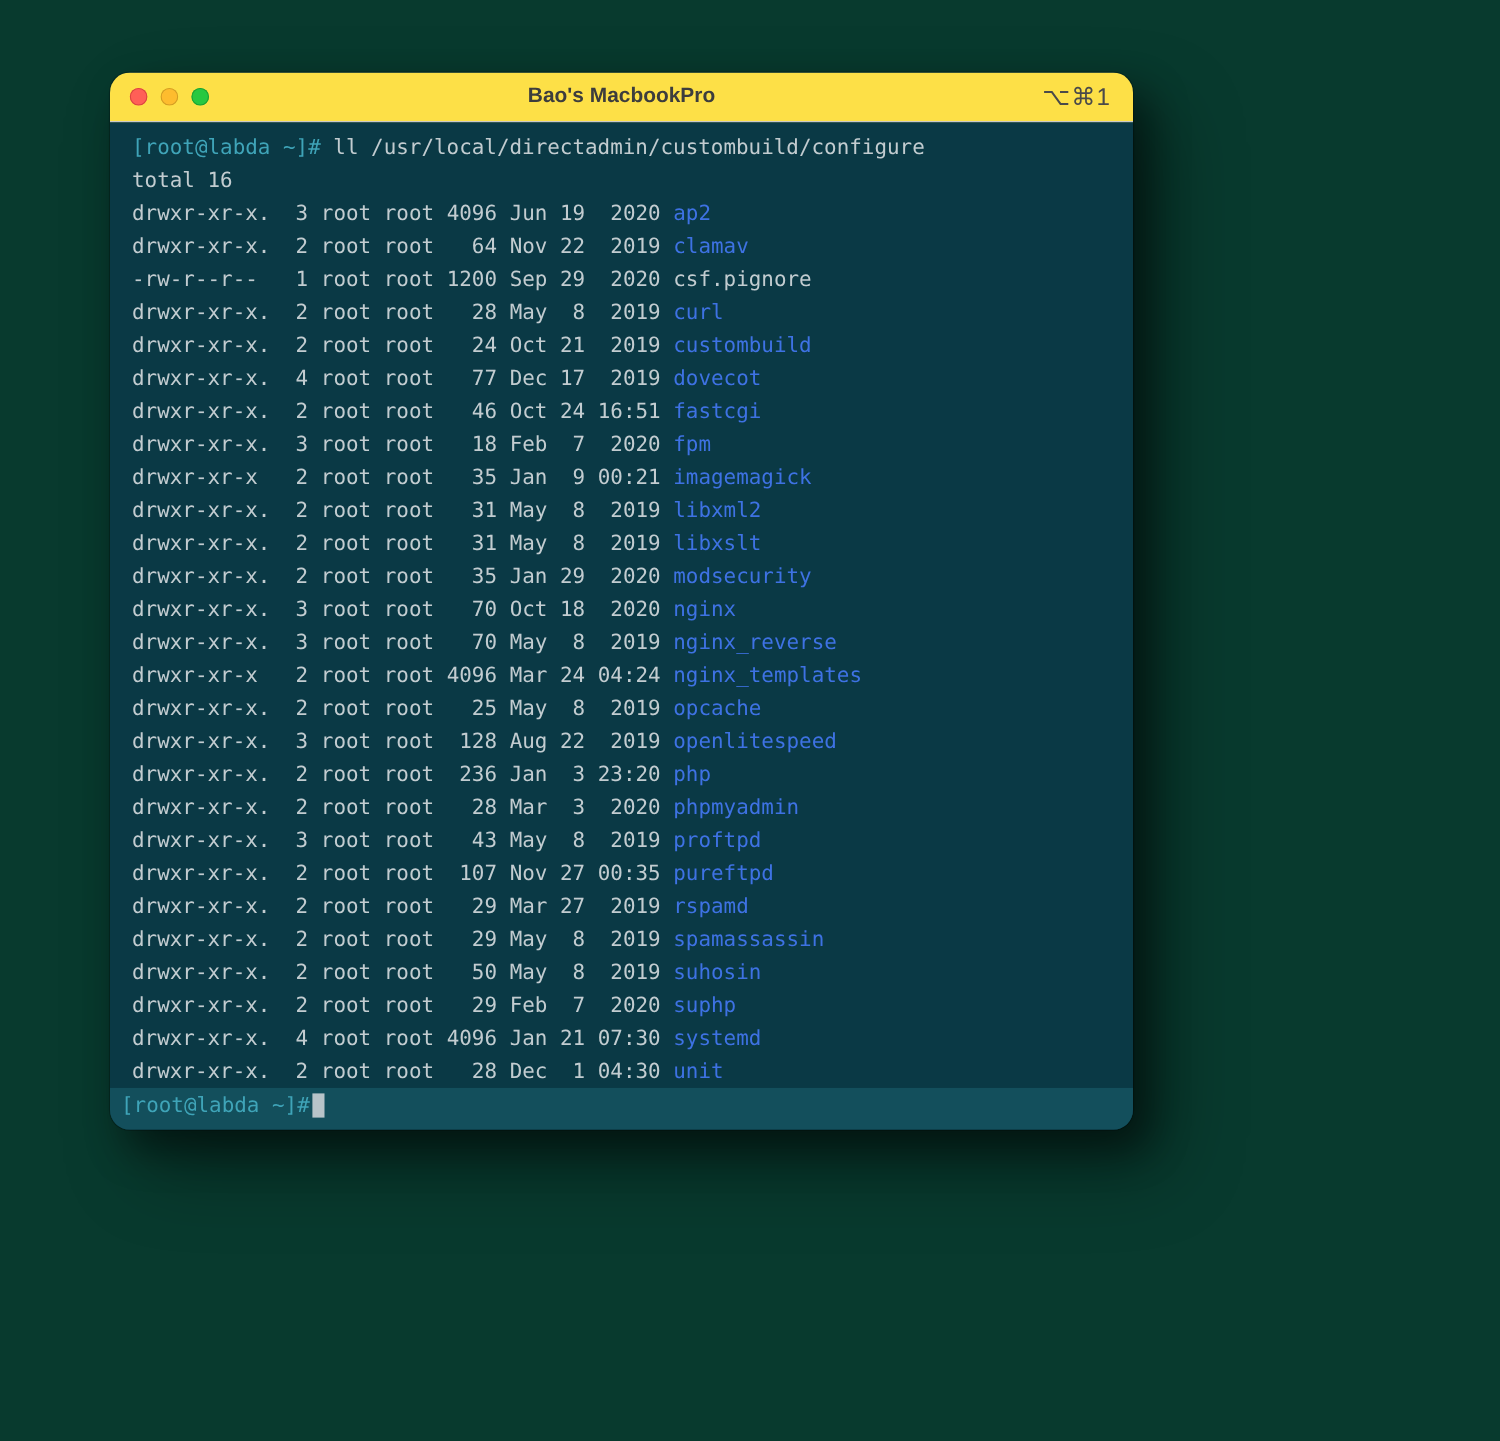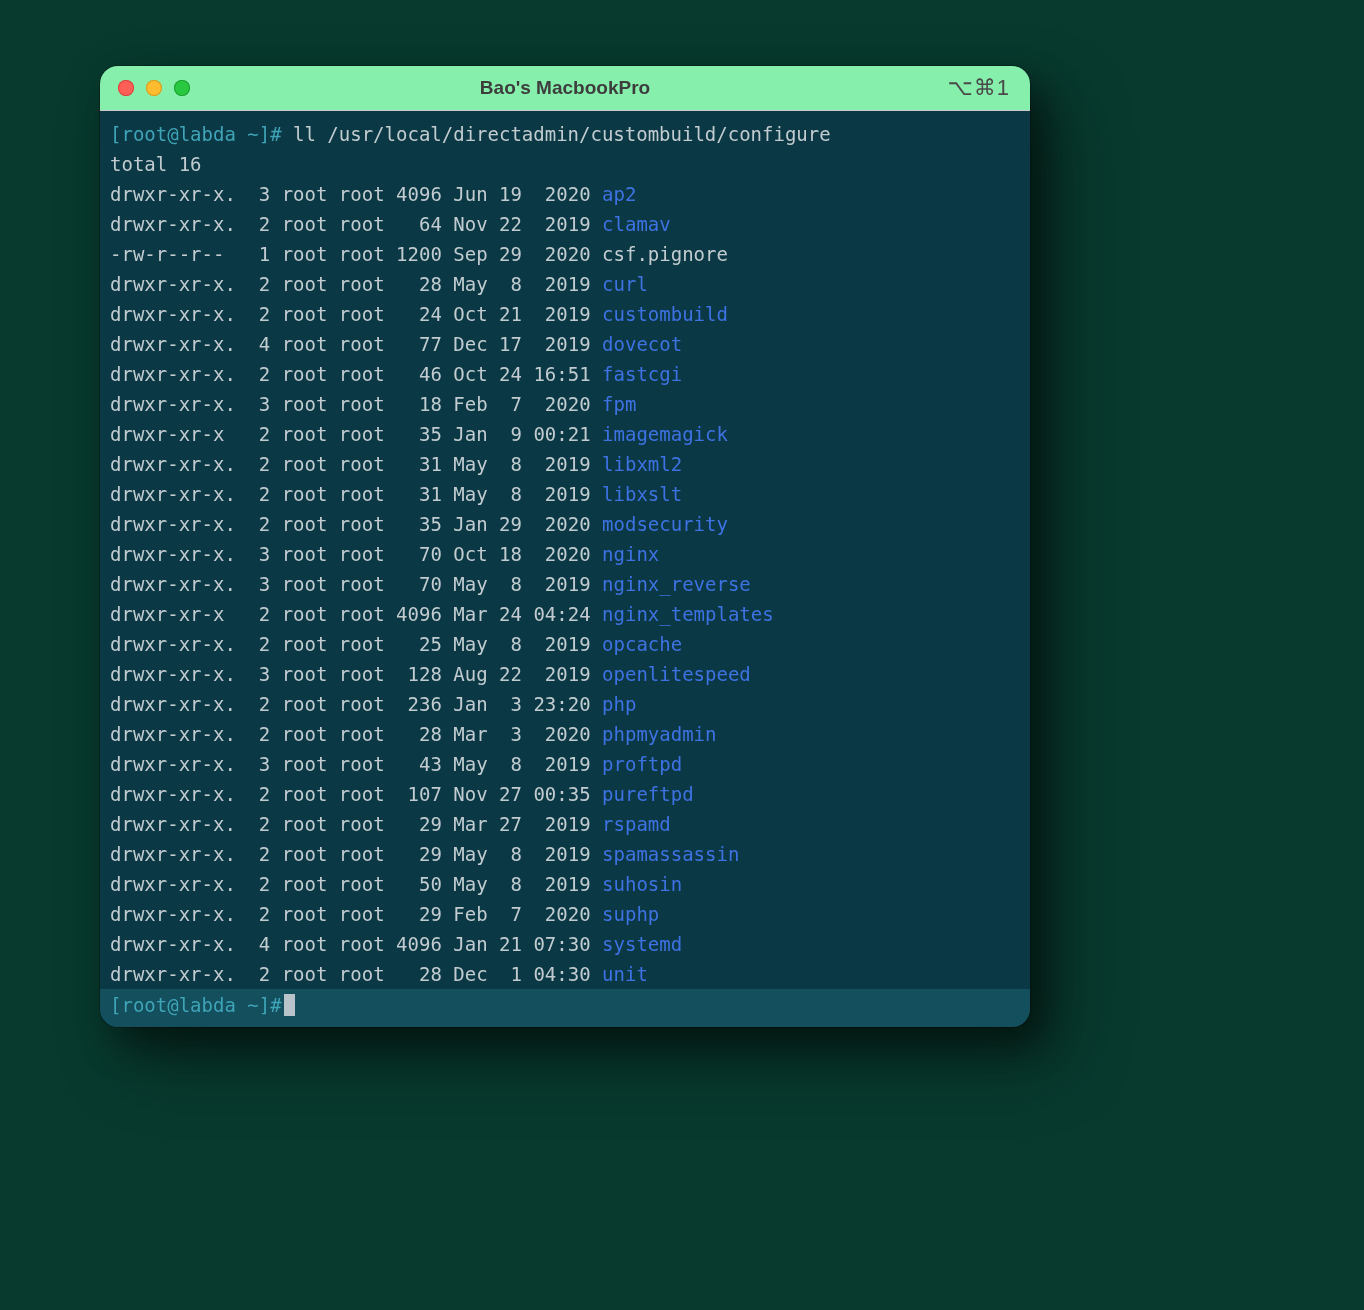--- a/index.html
+++ b/index.html
@@ -18,21 +18,21 @@
     background: #0a3945;
     border-radius: 18px;
     box-shadow:
       0 0 0 1px rgba(0,0,0,0.25),
       14px 18px 36px rgba(0,0,0,0.45),
       30px 35px 70px rgba(0,0,0,0.35);
     overflow: hidden;
   }
   .titlebar {
     height: 44px;
-    background: #86efac;
+    background: #fde047;
     display: flex;
     align-items: center;
     position: relative;
     border-bottom: 1px solid #c9c9c9;
   }
   .traffic-lights {
     display: flex;
     gap: 12px;
     margin-left: 18px;
   }
@@ -55,21 +55,21 @@
   }
   .shortcut {
     position: absolute;
     right: 20px;
     font-size: 22px;
     color: #4a4a4a;
     letter-spacing: 1px;
   }
   .term {
     background: #0a3945;
-    padding: 8px 10px 0 10px;
+    padding: 8px 10px 0 20px;
     font-family: "Menlo","Consolas","DejaVu Sans Mono",monospace;
     font-size: 19px;
     line-height: 30px;
     color: #cfd7db;
     white-space: pre;
   }
   .prompt-user  { color:#3fa4b8; }
   .cmd-text     { color:#c2ccd0; }
   .dir-name     { color:#3e72e3; }
   .plain-name   { color:#c2ccd0; }

